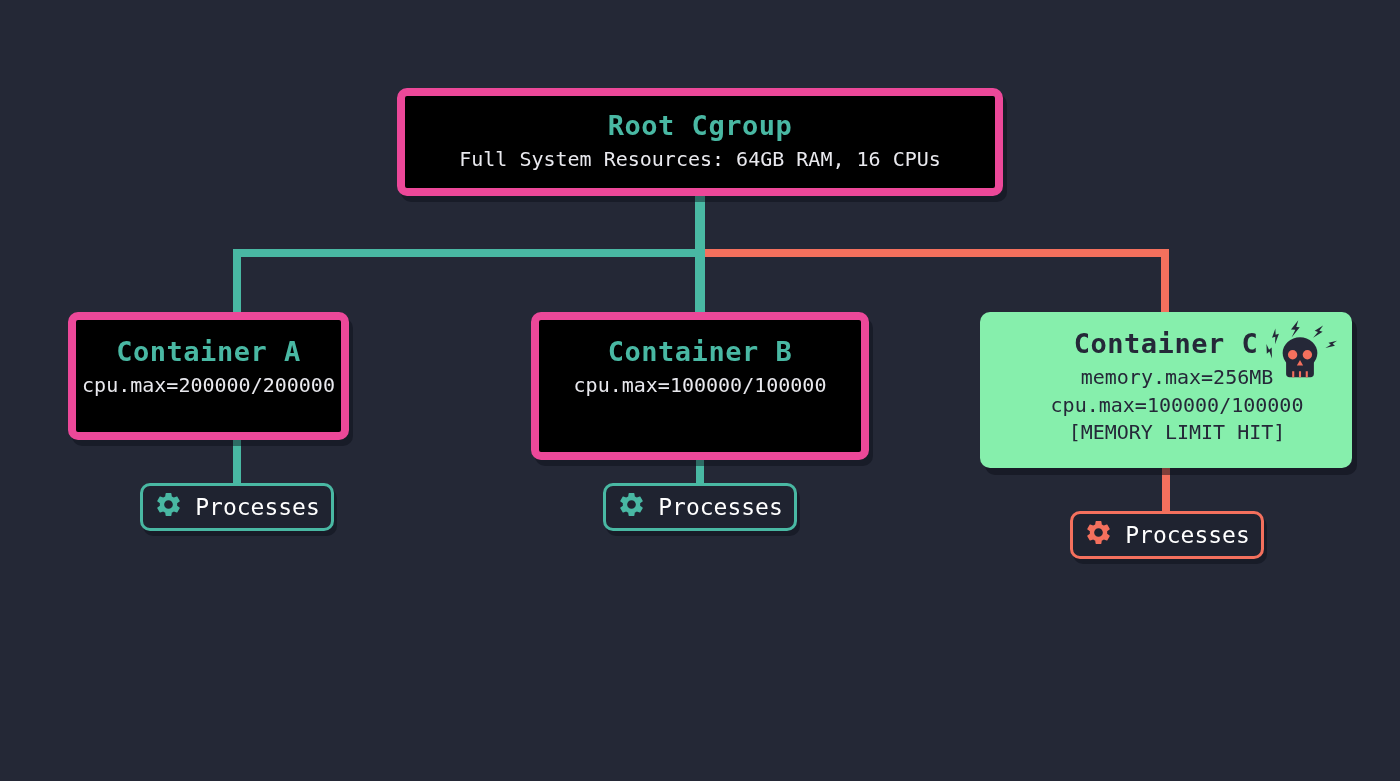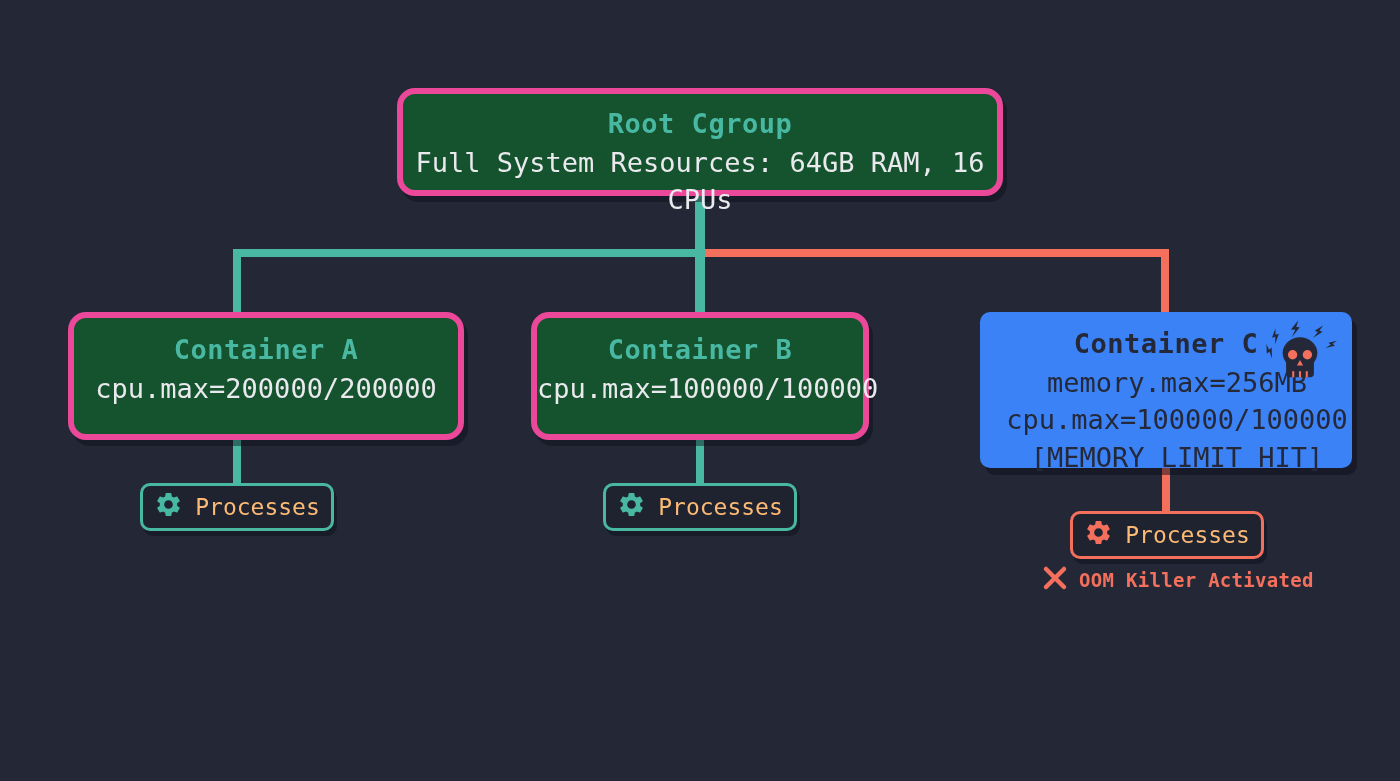--- a/index.html
+++ b/index.html
@@ -10,51 +10,51 @@
     font-family:"DejaVu Sans Mono","Liberation Mono",monospace;
     overflow:hidden;
   }
   
   .ln{position:absolute;}
   .ln.teal{background:#49b8a3;}
   .ln.red{background:#f4705d;}
   
   .node{
     position:absolute;box-sizing:border-box;
-    background:#14532d;border:6px solid #ec4899;border-radius:18px;
+    background:#000000;border:8px solid #ec4899;border-radius:10px;
     box-shadow:4px 6px 0 rgba(12,14,24,.45);
     text-align:center;color:#e9e9ee;
   }
   .node-title{
     color:#49b8a3;font-weight:bold;font-size:27px;letter-spacing:.5px;
     margin:0 0 5px 0;line-height:1.15;
   }
-  .node-line{font-size:27px;line-height:1.38;color:#e9e9ee;margin:0;}
+  .node-line{font-size:20px;line-height:1.38;color:#e9e9ee;margin:0;}
   
   .root-box{left:397px;top:88px;width:606px;height:108px;padding-top:14px;}
   
-  .cont-a{left:68px;top:312px;width:396px;height:128px;padding-top:16px;}
-  .cont-b{left:531px;top:312px;width:338px;height:128px;padding-top:16px;}
+  .cont-a{left:68px;top:312px;width:281px;height:128px;padding-top:16px;}
+  .cont-b{left:531px;top:312px;width:338px;height:148px;padding-top:16px;}
   
   .cont-c{
     left:980px;top:312px;width:372px;height:156px;padding-top:16px;
-    background:#3b82f6;border:none;border-radius:10px;
+    background:#86efac;border:none;border-radius:10px;
     box-shadow:5px 7px 0 rgba(12,14,24,.5);
   }
   .cont-c .node-title{color:#252838;}
   .cont-c .node-line{color:#252838;text-align:center;padding-left:22px;}
   .skull-wrap{position:absolute;top:8px;right:8px;width:88px;height:66px;}
   
   .proc{
     position:absolute;box-sizing:border-box;
     width:194px;height:48px;border-radius:10px;
     background:#1f2330;border:3px solid #49b8a3;
     box-shadow:3px 5px 0 rgba(12,14,24,.45);
     display:flex;align-items:center;justify-content:center;gap:12px;
-    color:#fdba74;font-size:23px;
+    color:#ffffff;font-size:23px;
   }
   .proc-a{left:140px;top:483px;}
   .proc-b{left:603px;top:483px;}
   .proc-c{left:1070px;top:511px;border-color:#f4705d;}
   
   .oom{
     position:absolute;left:1042px;top:566px;height:28px;
     display:flex;align-items:center;gap:11px;
     color:#f4705d;font-size:19px;font-weight:bold;letter-spacing:.3px;
   }
@@ -138,25 +138,14 @@
 
   <div class="proc proc-c">
     <span>
       <svg width="29" height="29" viewBox="0 0 24 24">
           <path fill="#f4705d" fill-rule="evenodd" d="M19.14,12.94c0.04-0.3,0.06-0.61,0.06-0.94c0-0.32-0.02-0.64-0.07-0.94l2.03-1.58c0.18-0.14,0.23-0.41,0.12-0.61l-1.92-3.32c-0.12-0.22-0.37-0.29-0.59-0.22l-2.39,0.96c-0.5-0.38-1.03-0.7-1.62-0.94L14.4,2.81c-0.04-0.24-0.24-0.41-0.48-0.41h-3.84c-0.24,0-0.43,0.17-0.47,0.41L9.25,5.35C8.66,5.59,8.12,5.92,7.63,6.29L5.24,5.33c-0.22-0.08-0.47,0-0.59,0.22L2.74,8.87C2.62,9.08,2.66,9.34,2.86,9.48l2.03,1.58C4.84,11.36,4.8,11.69,4.8,12s0.02,0.64,0.07,0.94l-2.03,1.58c-0.18,0.14-0.23,0.41-0.12,0.61l1.92,3.32c0.12,0.22,0.37,0.29,0.59,0.22l2.39-0.96c0.5,0.38,1.03,0.7,1.62,0.94l0.36,2.54c0.05,0.24,0.24,0.41,0.48,0.41h3.84c0.24,0,0.44-0.17,0.47-0.41l0.36-2.54c0.59-0.24,1.13-0.56,1.62-0.94l2.39,0.96c0.22,0.08,0.47,0,0.59-0.22l1.92-3.32c0.12-0.22,0.07-0.47-0.12-0.61L19.14,12.94z M12,15.6c-1.98,0-3.6-1.62-3.6-3.6s1.62-3.6,3.6-3.6s3.6,1.62,3.6,3.6S13.98,15.6,12,15.6z"></path>
         </svg>
     </span>
     <span>Processes</span>
   </div>
 
-  <div class="oom">
-    <span>
-      <svg width="26" height="26" viewBox="0 0 26 26">
-          <g stroke="#f4705d" stroke-width="4.5" stroke-linecap="round">
-            <line x1="4" y1="4" x2="22" y2="22"></line>
-            <line x1="22" y1="4" x2="4" y2="22"></line>
-          </g>
-        </svg>
-    </span>
-    <span>OOM Killer Activated</span>
-  </div>
 
 </div>
 
 </body></html>

